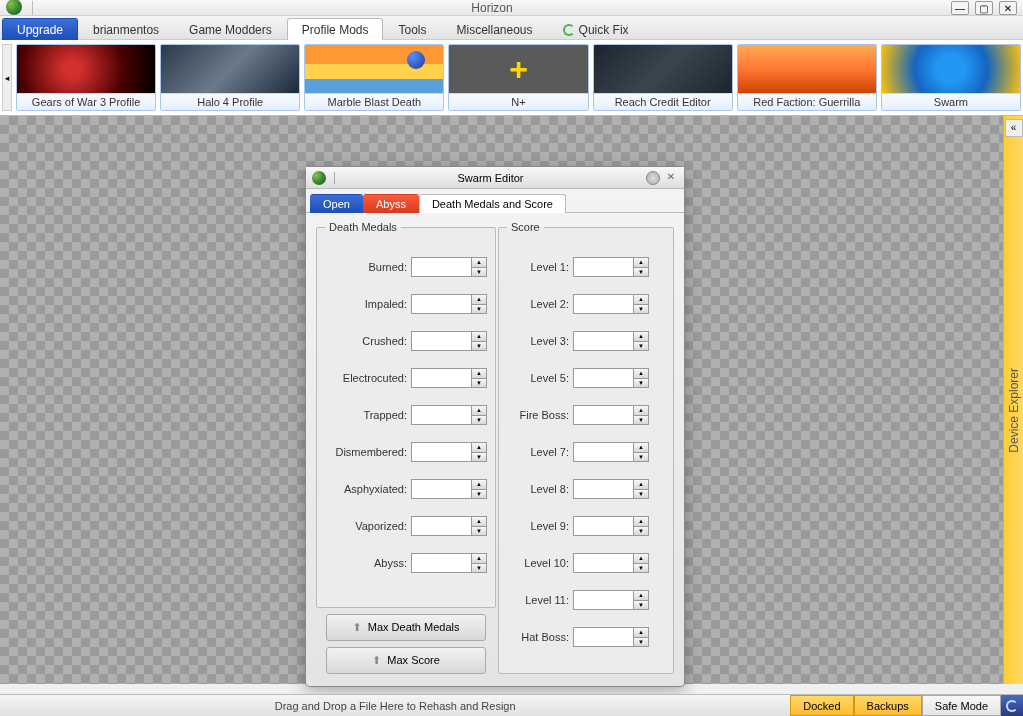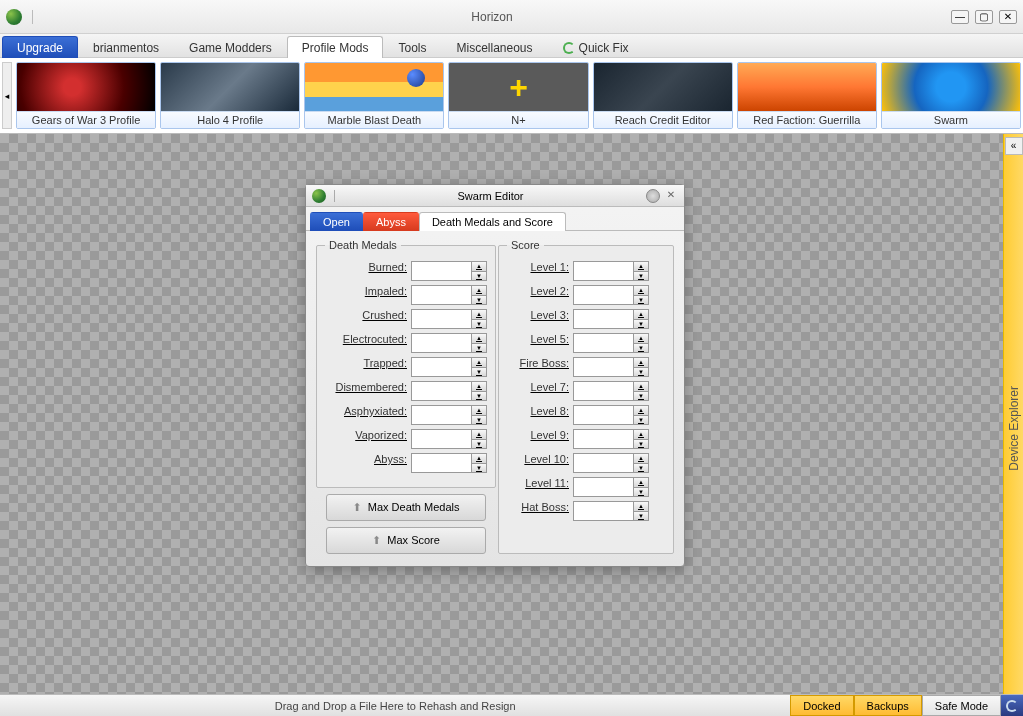--- a/index.html
+++ b/index.html
@@ -1,19 +1,19 @@
 <!DOCTYPE html>
 <html><head>
 <meta charset="utf-8">
 <style>
 * { box-sizing: border-box; margin: 0; padding: 0; }
 body { font-family: "Segoe UI", Tahoma, sans-serif; font-size: 12px; background: #f0f0f0; width: 1023px; height: 716px; overflow: hidden; position: relative; }
 
 
-.titlebar { height: 34px; background: linear-gradient(#f8f8f8, #e8e8e8); display: flex; align-items: center; padding: 0 6px; border-bottom: 1px solid #d0d0d0; }
+.titlebar { height: 16px; background: linear-gradient(#f8f8f8, #e8e8e8); display: flex; align-items: flex-end; padding: 0 6px; border-bottom: 1px solid #d0d0d0; }
 .titlebar .xbox-icon { width: 16px; height: 16px; border-radius: 50%; background: radial-gradient(circle at 30% 30%, #8bc34a, #2e7d32 60%, #1b5e20); margin-right: 4px; }
 .titlebar .sep { width: 1px; height: 14px; background: #bbb; margin: 0 6px; }
 .titlebar .title { flex: 1; text-align: center; font-size: 12px; color: #555; }
 .titlebar .winbtn { width: 18px; height: 14px; border: 1px solid #999; border-radius: 2px; margin-left: 6px; display: flex; align-items: center; justify-content: center; font-size: 10px; background: #f5f5f5; cursor: pointer; }
 
 
 .tabbar { height: 24px; background: linear-gradient(#f5f5f5, #e2e2e2); border-bottom: 1px solid #ccc; display: flex; align-items: flex-end; padding-left: 2px; }
 .tab { padding: 4px 14px 3px; font-size: 12px; color: #333; border: 1px solid transparent; border-bottom: none; cursor: pointer; position: relative; top: 1px; }
 .tab.upgrade { background: linear-gradient(#3b6fd6, #1e4db8); color: #fff; border-radius: 3px 3px 0 0; border-color: #1e4db8; }
 .tab.active { background: #fff; border-color: #bbb; border-radius: 3px 3px 0 0; z-index: 2; }
@@ -53,21 +53,21 @@
 
 .editor-tabs { height: 24px; display: flex; align-items: flex-end; padding: 2px 4px 0; border-bottom: 1px solid #bbb; }
 .etab { padding: 3px 12px; font-size: 11px; cursor: pointer; border: 1px solid transparent; border-bottom: none; border-radius: 3px 3px 0 0; position: relative; top: 1px; }
 .etab.open { background: linear-gradient(#3b6fd6, #1e4db8); color: #fff; }
 .etab.save { background: linear-gradient(#ff5a3c, #d63a1e); color: #fff; }
 .etab.eactive { background: #fff; border-color: #bbb; z-index: 2; }
 
 .editor-body { padding: 8px 10px 12px; display: flex; gap: 2px; }
 fieldset { border: 1px solid #bbb; border-radius: 2px; padding: 8px 8px 10px; flex: 1; background: #ececec; }
 legend { font-size: 11px; padding: 0 4px; color: #333; }
-.field-row { display: flex; align-items: flex-start; margin: 2px 0; height: 22px; text-decoration: underline; }
+.field-row { display: flex; align-items: center; margin: 15px 0; height: 22px; }
 .field-row label { width: 82px; text-align: right; font-size: 11px; color: #333; margin-right: 4px; }
 .score-col .field-row label { width: 62px; }
 .numbox { display: flex; flex: 1; }
 .numbox input { width: 60px; height: 20px; border: 1px solid #999; border-right: none; background: #fff; font-size: 11px; padding: 0 3px; }
 .spinner { width: 16px; display: flex; flex-direction: column; }
 .spinner .sp { flex: 1; border: 1px solid #999; background: linear-gradient(#f8f8f8, #d8d8d8); font-size: 6px; text-align: center; line-height: 8px; cursor: pointer; }
 .spinner .sp:first-child { border-bottom: none; }
 
 .maxbtn { display: block; width: 160px; margin: 6px auto 0; padding: 6px 0; text-align: center; font-size: 11px; background: linear-gradient(#f2f2f2, #d8d8d8); border: 1px solid #aaa; border-radius: 3px; cursor: pointer; }
 .maxbtn .arrow { opacity: .4; margin-right: 6px; }

